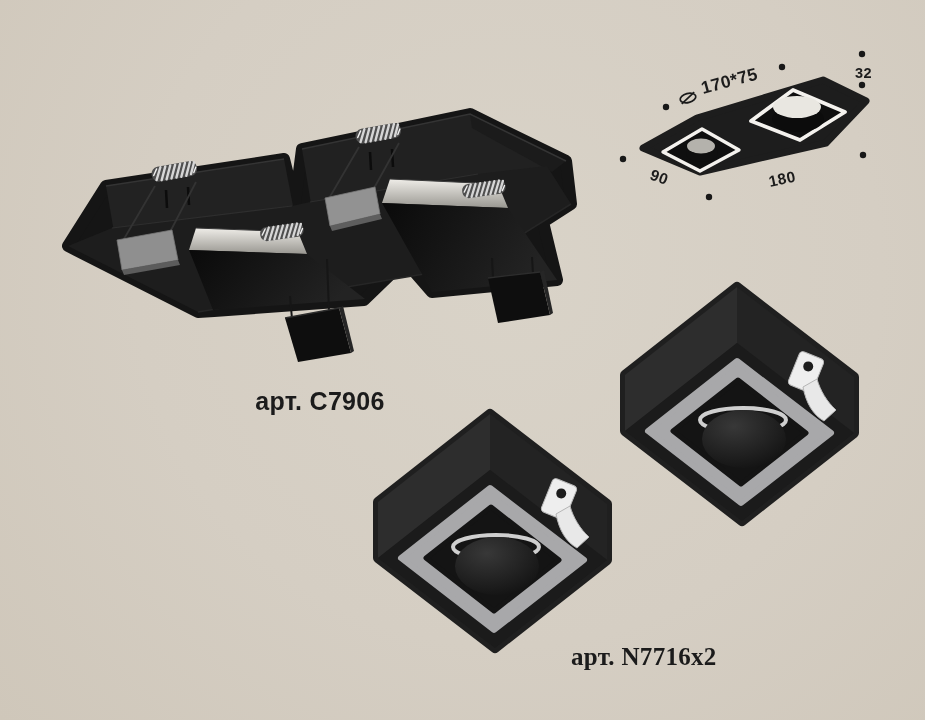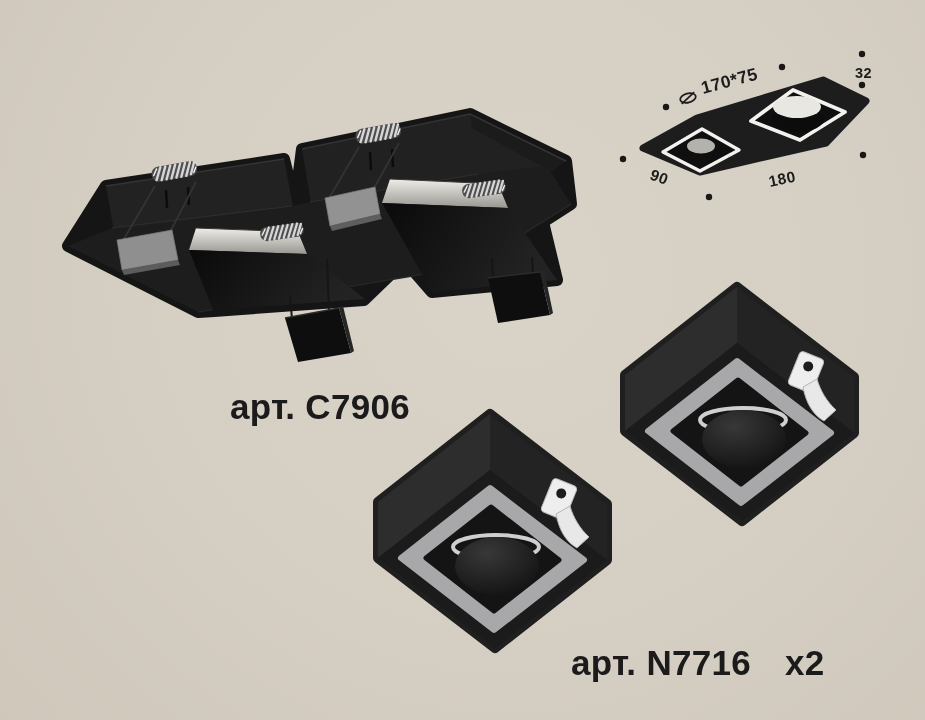--- a/index.html
+++ b/index.html
@@ -6,25 +6,25 @@
   body{
     width:925px;height:720px;overflow:hidden;
     font-family:"Liberation Sans","DejaVu Sans",sans-serif;
   }
   .stage{
     position:relative;width:925px;height:720px;
     background:radial-gradient(circle at 55% 38%, #d9d3c8 0%, #d5cec3 55%, #cfc7ba 100%);
   }
   .stage svg{position:absolute;inset:0;display:block;}
   .article-label{
-    position:absolute;color:#1b1b1b;font-size:35px;font-weight:700;
+    position:absolute;color:#1b1b1b;font-size:25px;font-weight:700;
     letter-spacing:.3px;white-space:nowrap;
   }
   .label-housing{left:320px;top:387px;transform:translateX(-50%);}
-  .label-insert{left:571px;top:643px;display:flex;gap:34px;}
+  .label-insert{left:571px;top:643px;display:flex;font-family:Liberation Serif, serif;}
   .dim-text{fill:#1c1c1c;font-weight:700;letter-spacing:.4px;}
 </style>
 </head>
 <body>
 
 <div class="stage">
 
 <svg viewBox="0 0 925 720" width="925" height="720">
   <defs>
     <linearGradient id="gw" x1="0" y1="0" x2="0" y2="1">

